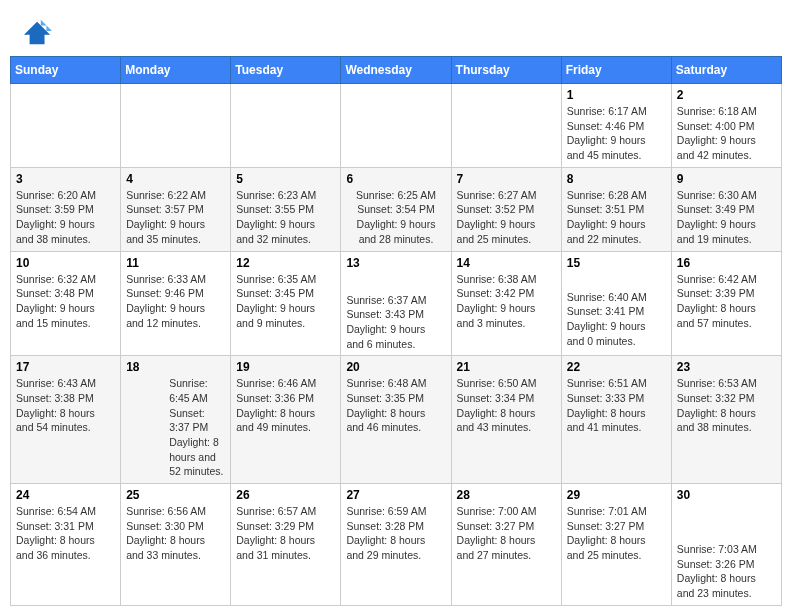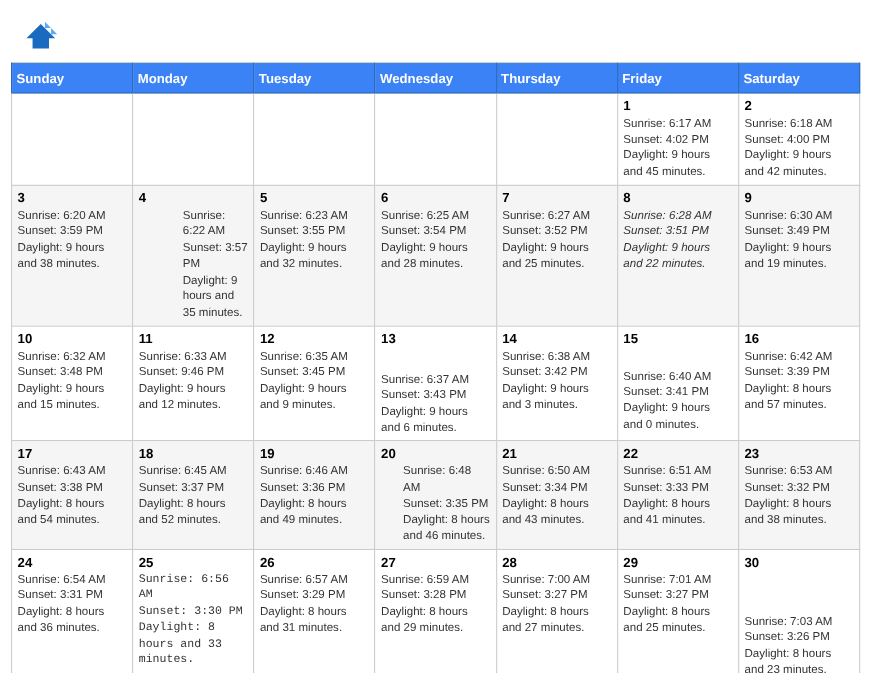--- a/index.html
+++ b/index.html
@@ -123,64 +123,64 @@
   <tbody id="calendar-body">
   <tr>
         <td class="empty-cell"></td>
         <td class="empty-cell"></td>
         <td class="empty-cell"></td>
         <td class="empty-cell"></td>
         <td class="empty-cell"></td>
         <td>
           <span class="day-num">1</span>
           <div class="day-info" style="white-space: pre-line;">Sunrise: 6:17 AM
-Sunset: 4:02 PM
+Sunset: 4:46 PM
 Daylight: 9 hours and 45 minutes.</div>
         </td>
         <td>
           <span class="day-num">2</span>
           <div class="day-info" style="white-space: pre-line;">Sunrise: 6:18 AM
 Sunset: 4:00 PM
 Daylight: 9 hours and 42 minutes.</div>
         </td>
       </tr>
       <tr>
         <td>
           <span class="day-num">3</span>
           <div class="day-info" style="white-space: pre-line;">Sunrise: 6:20 AM
 Sunset: 3:59 PM
 Daylight: 9 hours and 38 minutes.</div>
         </td>
         <td>
           <span class="day-num">4</span>
-          <div class="day-info" style="white-space: pre-line; margin-left: 40px;">Sunrise: 6:22 AM
+          <div class="day-info" style="white-space: pre-line;">Sunrise: 6:22 AM
 Sunset: 3:57 PM
 Daylight: 9 hours and 35 minutes.</div>
         </td>
         <td>
           <span class="day-num">5</span>
           <div class="day-info" style="white-space: pre-line;">Sunrise: 6:23 AM
 Sunset: 3:55 PM
 Daylight: 9 hours and 32 minutes.</div>
         </td>
         <td>
           <span class="day-num">6</span>
-          <div class="day-info" style="white-space: pre-line;">Sunrise: 6:25 AM
+          <div class="day-info" style="white-space: pre-line; text-align: center;">Sunrise: 6:25 AM
 Sunset: 3:54 PM
 Daylight: 9 hours and 28 minutes.</div>
         </td>
         <td>
           <span class="day-num">7</span>
           <div class="day-info" style="white-space: pre-line;">Sunrise: 6:27 AM
 Sunset: 3:52 PM
 Daylight: 9 hours and 25 minutes.</div>
         </td>
         <td>
           <span class="day-num">8</span>
-          <div class="day-info" style="white-space: pre-line; font-style: italic;">Sunrise: 6:28 AM
+          <div class="day-info" style="white-space: pre-line;">Sunrise: 6:28 AM
 Sunset: 3:51 PM
 Daylight: 9 hours and 22 minutes.</div>
         </td>
         <td>
           <span class="day-num">9</span>
           <div class="day-info" style="white-space: pre-line;">Sunrise: 6:30 AM
 Sunset: 3:49 PM
 Daylight: 9 hours and 19 minutes.</div>
         </td>
       </tr>
@@ -230,33 +230,33 @@
       </tr>
       <tr>
         <td>
           <span class="day-num">17</span>
           <div class="day-info" style="white-space: pre-line;">Sunrise: 6:43 AM
 Sunset: 3:38 PM
 Daylight: 8 hours and 54 minutes.</div>
         </td>
         <td>
           <span class="day-num">18</span>
-          <div class="day-info" style="white-space: pre-line;">Sunrise: 6:45 AM
+          <div class="day-info" style="white-space: pre-line; margin-left: 43px;">Sunrise: 6:45 AM
 Sunset: 3:37 PM
 Daylight: 8 hours and 52 minutes.</div>
         </td>
         <td>
           <span class="day-num">19</span>
           <div class="day-info" style="white-space: pre-line;">Sunrise: 6:46 AM
 Sunset: 3:36 PM
 Daylight: 8 hours and 49 minutes.</div>
         </td>
         <td>
           <span class="day-num">20</span>
-          <div class="day-info" style="white-space: pre-line; margin-left: 20px;">Sunrise: 6:48 AM
+          <div class="day-info" style="white-space: pre-line;">Sunrise: 6:48 AM
 Sunset: 3:35 PM
 Daylight: 8 hours and 46 minutes.</div>
         </td>
         <td>
           <span class="day-num">21</span>
           <div class="day-info" style="white-space: pre-line;">Sunrise: 6:50 AM
 Sunset: 3:34 PM
 Daylight: 8 hours and 43 minutes.</div>
         </td>
         <td>
@@ -274,21 +274,21 @@
       </tr>
       <tr>
         <td>
           <span class="day-num">24</span>
           <div class="day-info" style="white-space: pre-line;">Sunrise: 6:54 AM
 Sunset: 3:31 PM
 Daylight: 8 hours and 36 minutes.</div>
         </td>
         <td>
           <span class="day-num">25</span>
-          <div class="day-info" style="white-space: pre-line; font-family: Liberation Mono, monospace;">Sunrise: 6:56 AM
+          <div class="day-info" style="white-space: pre-line;">Sunrise: 6:56 AM
 Sunset: 3:30 PM
 Daylight: 8 hours and 33 minutes.</div>
         </td>
         <td>
           <span class="day-num">26</span>
           <div class="day-info" style="white-space: pre-line;">Sunrise: 6:57 AM
 Sunset: 3:29 PM
 Daylight: 8 hours and 31 minutes.</div>
         </td>
         <td>

